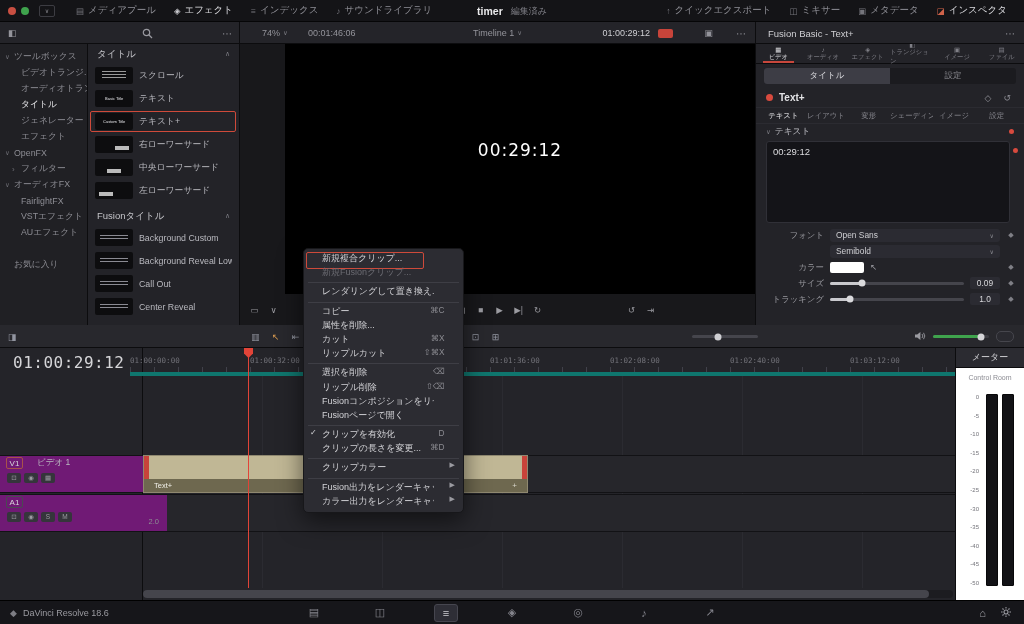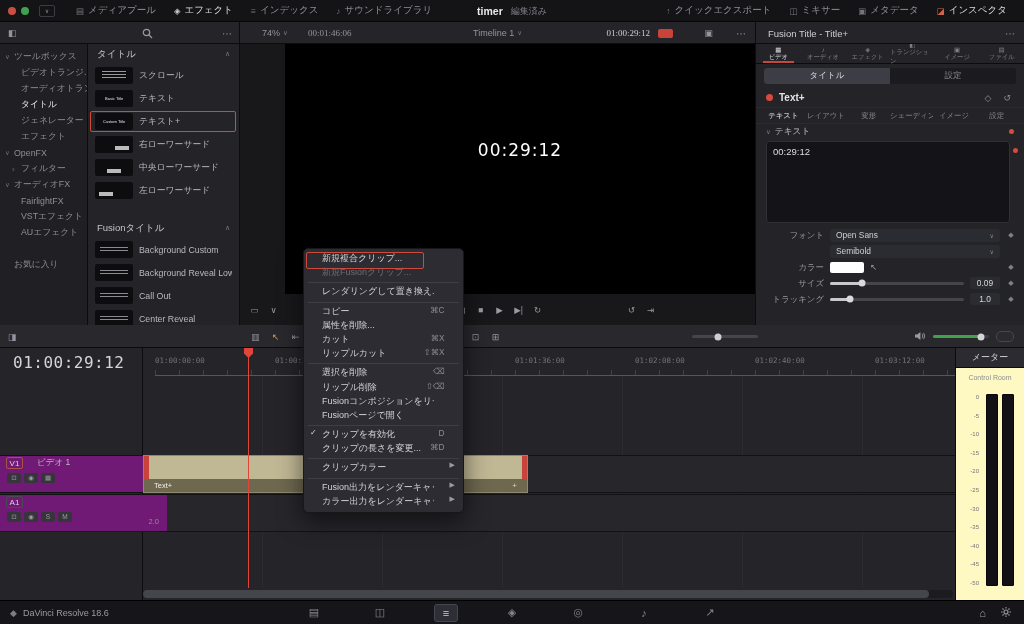--- a/index.html
+++ b/index.html
@@ -20,21 +20,21 @@
 .tb-center{position:absolute;left:0;right:0;top:0;height:22px;display:flex;align-items:center;justify-content:center;gap:8px;pointer-events:none}
 .proj-title{font-size:10.5px;font-weight:bold;color:#eaeaec}
 .proj-status{font-size:9px;color:#7f7f86}
 
 
 .subbar{position:absolute;left:0;top:22px;width:1024px;height:22px;background:#242429;border-bottom:1px solid #0c0c0e;z-index:5}
 .sb-left{position:absolute;left:0;top:0;width:240px;height:22px;border-right:1px solid #0c0c0e}
 .sb-viewer{position:absolute;left:240px;top:0;width:515px;height:22px}
 .sb-insp{position:absolute;left:755px;top:0;width:269px;height:22px;border-left:1px solid #0c0c0e}
 .sb-item{position:absolute;top:0;height:22px;display:flex;align-items:center;gap:3px;color:#94949b;font-size:9px;white-space:nowrap}
-.mono{font-family:Liberation Serif, serif}
+.mono{font-family:Liberation Sans, sans-serif}
 .caret{font-size:6.5px;color:#7b7b82}
 .dots{font-size:10px;color:#8f8f96;letter-spacing:1px}
 .rec-badge{width:15px;height:9px;background:#c8443a;border-radius:2px;display:inline-block}
 .insp-title{font-size:9.5px;color:#cfcfd3}
 
 
 .sidebar{position:absolute;left:0;top:44px;width:88px;height:281px;background:#202024;border-right:1px solid #0c0c0e;padding-top:5px;overflow:hidden}
 .side-item{height:16px;display:flex;align-items:center;font-size:8.8px;color:#8d8d94;padding-left:5px;white-space:nowrap;overflow:hidden}
 .side-item .arr{width:9px;font-size:6.5px;color:#6e6e75;flex:none}
 .side-item.expanded .arr::before{content:"∨"}
@@ -112,21 +112,21 @@
 .tlt-audio{position:absolute;right:10px;top:0;height:23px;display:flex;align-items:center;gap:7px}
 .vol-track{width:56px;height:3px;background:#3c3c42;border-radius:2px;position:relative}
 .vol-fill{position:absolute;left:0;top:0;bottom:0;width:86%;background:#3fa34d;border-radius:2px}
 .vol-knob{position:absolute;left:86%;top:50%;transform:translate(-50%,-50%);width:7px;height:7px;background:#d5d5d8;border-radius:50%}
 .dim-pill{width:18px;height:11px;border:1px solid #46464d;border-radius:5px;background:#2a2a30}
 
 
 .timeline{position:absolute;left:0;top:348px;width:1024px;height:252px;background:#242429}
 .tl-headcol{position:absolute;left:0;top:0;width:143px;height:252px;border-right:1px solid #0c0c0e}
 .big-tc{position:absolute;left:13px;top:0;height:30px;line-height:30px;font-size:16px;color:#d6d6d9;font-family:"DejaVu Sans Mono",monospace;letter-spacing:.5px}
-.ruler{position:absolute;left:155px;right:69px;top:0;height:28px;border-bottom:1px solid #0f766e;overflow:hidden;display:flex}
+.ruler{position:absolute;left:130px;right:69px;top:0;height:28px;border-bottom:4px solid #0f766e;overflow:hidden;display:flex}
 .ruler::after{content:"";position:absolute;left:0;right:0;bottom:0;height:5px;background:repeating-linear-gradient(90deg,#41414a 0 1px,transparent 1px 24px)}
 .ruler-label{flex:none;width:120px;font-size:7.5px;color:#73737a;padding-top:8px;font-family:"DejaVu Sans Mono",monospace}
 .lanes{position:absolute;left:143px;right:69px;top:28px;bottom:12px;background:repeating-linear-gradient(90deg,transparent 0 119px,#2b2b31 119px 120px)}
 .track-row{position:absolute;left:143px;right:69px;background:#26262b;border-top:1px solid #121215;border-bottom:1px solid #121215}
 .row-v1{top:107px;height:38px}
 .row-a1{top:146px;height:38px}
 .track-head{position:absolute;left:0;width:167px;background:#701a75;border-top:1px solid #121215;border-bottom:1px solid #121215;padding:1px 6px}
 .th-v1{top:107px;height:38px}
 .th-a1{top:146px;height:38px}
 .th-line1{display:flex;align-items:center}
@@ -140,21 +140,21 @@
 .clip-strip{position:absolute;left:0;right:0;bottom:0;height:13px;background:#6e684f;display:flex;align-items:center;padding:0 10px;font-size:7.5px;color:#f2f1ea}
 .clip-plus{margin-left:auto;color:#d9d7cb;font-size:8px}
 .clip-handle{position:absolute;top:0;bottom:0;width:5px;background:#c8433a}
 .clip-handle.l{left:0}.clip-handle.r{right:0}
 .playhead{position:absolute;left:248px;top:0;bottom:12px;width:1px;background:#e14438;z-index:4}
 .playhead-cap{position:absolute;left:244px;top:0;width:9px;height:10px;background:#e14438;clip-path:polygon(0 0,100% 0,100% 55%,50% 100%,0 55%);z-index:4}
 .tl-scroll{position:absolute;left:143px;right:71px;bottom:2px;height:8px;background:#1c1c20;border-radius:4px}
 .tl-scroll .sthumb{position:absolute;left:0;top:0;bottom:0;width:97%;background:#45454c;border-radius:4px}
 
 
-.meter{position:absolute;right:0;top:0;width:69px;height:252px;background:#fef9c3;border-left:1px solid #0c0c0e}
+.meter{position:absolute;right:0;top:0;width:69px;height:252px;background:#ffffff;border-left:1px solid #0c0c0e}
 .meter-tab{height:20px;display:flex;align-items:center;justify-content:center;font-size:9px;color:#d2d2d6;background:#2b2b31;border-bottom:1px solid #0c0c0e}
 .control-room{font-size:7px;color:#8c8c93;text-align:center;margin-top:6px}
 .scale{position:absolute;left:0;top:46px;bottom:14px;width:26px;display:flex;flex-direction:column;justify-content:space-between;align-items:flex-end;font-size:6px;color:#73737a;padding-right:3px}
 .mbars{position:absolute;left:30px;top:46px;bottom:14px;display:flex;gap:4px}
 .mbar{width:12px;background:#121216;border:1px solid #08080a;border-radius:1px}
 
 
 .bottombar{position:absolute;left:0;bottom:0;width:1024px;height:24px;background:#16161a;border-top:1px solid #000;display:flex;align-items:center;z-index:6}
 .bb-left{display:flex;align-items:center;gap:6px;padding-left:10px;font-size:9px;color:#9a9aa0}
 .bb-logo{font-size:9px;color:#7d7d84}
@@ -252,21 +252,21 @@
           <span class="caret">∨</span>
         </span>
       <span class="sb-item mono" style="right:105px;color:#cfcfd3">01:00:29:12</span>
       <span class="sb-item" style="right:82px">
           <span class="rec-badge"></span>
         </span>
       <span class="sb-item" style="right:42px">▣</span>
       <span class="sb-item dots" style="right:8px">⋯</span>
     </div>
     <div class="sb-insp">
-      <span class="sb-item insp-title" style="left:12px">Fusion Title - Title+</span>
+      <span class="sb-item insp-title" style="left:12px">Fusion Basic - Text+</span>
       <span class="sb-item dots" style="right:8px">⋯</span>
     </div>
   </div>
 
   <div class="sidebar">
 
   <div class="side-item expanded">
         <span class="arr"></span>
         <span>ツールボックス</span>
       </div>
@@ -357,21 +357,21 @@
           </span>
           <span class="title-name">中央ローワーサード</span>
         </div>
         <div class="title-item">
           <span class="thumb t-ll">
             <span class="thumb-label"></span>
           </span>
           <span class="title-name">左ローワーサード</span>
         </div>
       </div>
-    <div class="tp-header" style="margin-top:16px">
+    <div class="tp-header" style="margin-top:4px">
       <span>Fusionタイトル</span>
       <span class="caret">∧</span>
     </div>
     <div>
 
     <div class="title-item">
           <span class="thumb t-fusion"></span>
           <span class="title-name">Background Custom</span>
         </div>
         <div class="title-item">

